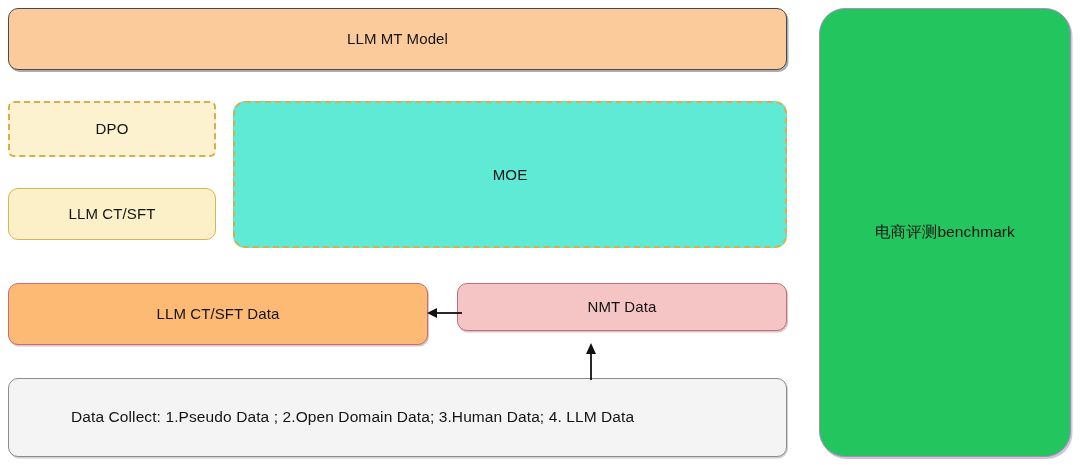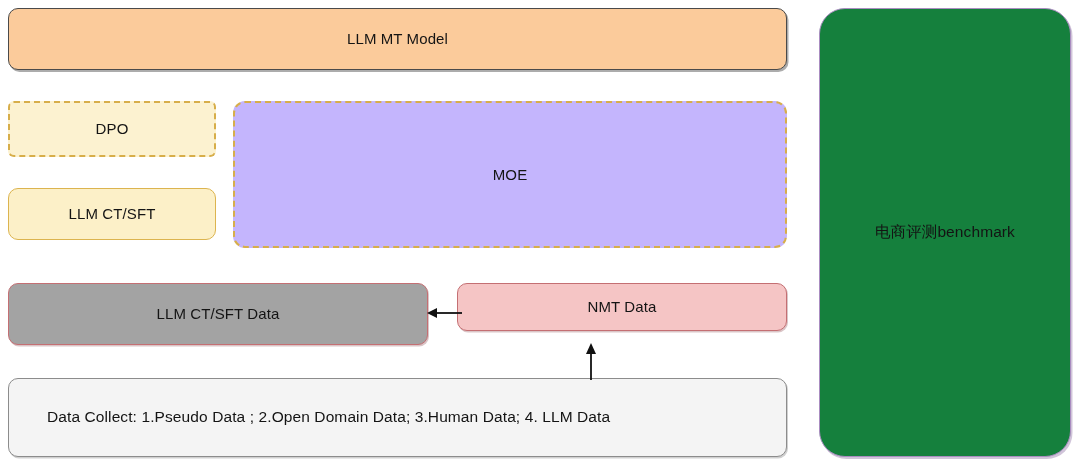--- a/index.html
+++ b/index.html
@@ -57,32 +57,32 @@
     height: 52px;
     background: #fcf0c8;
     border: 1.6px solid #dcb44f;
     border-radius: 10px;
   }
   #moe {
     left: 233px;
     top: 101px;
     width: 554px;
     height: 147px;
-    background: #c4b5fd;
+    background: #5eead4;
     border: 2px dashed #d7ae4a;
     border-radius: 12px;
   }
 
   
   #llm-ct-sft-data {
     left: 8px;
     top: 283px;
     width: 420px;
     height: 62px;
-    background: #a3a3a3;
+    background: #fdba74;
     border: 1.6px solid #c46f73;
     border-radius: 10px;
     box-shadow: 1px 1.5px 0 rgba(150,90,95,0.35);
   }
   #nmt-data {
     left: 457px;
     top: 283px;
     width: 330px;
     height: 48px;
     background: #f5c5c5;
@@ -94,34 +94,34 @@
   
   #data-collect {
     left: 8px;
     top: 378px;
     width: 779px;
     height: 79px;
     background: #f4f4f4;
     border: 1.6px solid #8c8c8c;
     border-radius: 10px;
     justify-content: flex-start;
-    padding-left: 38px;
+    padding-left: 62px;
     box-shadow: 1px 1.5px 0 rgba(120,120,120,0.35);
   }
   #data-collect .collect-text {
     font-size: 15.5px;
   }
 
   
   #benchmark-panel {
     left: 819px;
     top: 8px;
     width: 252px;
     height: 449px;
-    background: #15803d;
+    background: #22c55e;
     border: 1.6px solid #a98cc0;
     border-radius: 26px;
     box-shadow: 1.5px 2px 0 rgba(150,125,170,0.45);
   }
   #benchmark-panel .bench-text {
     font-size: 15.5px;
   }
 
   
   .arrow-svg {

